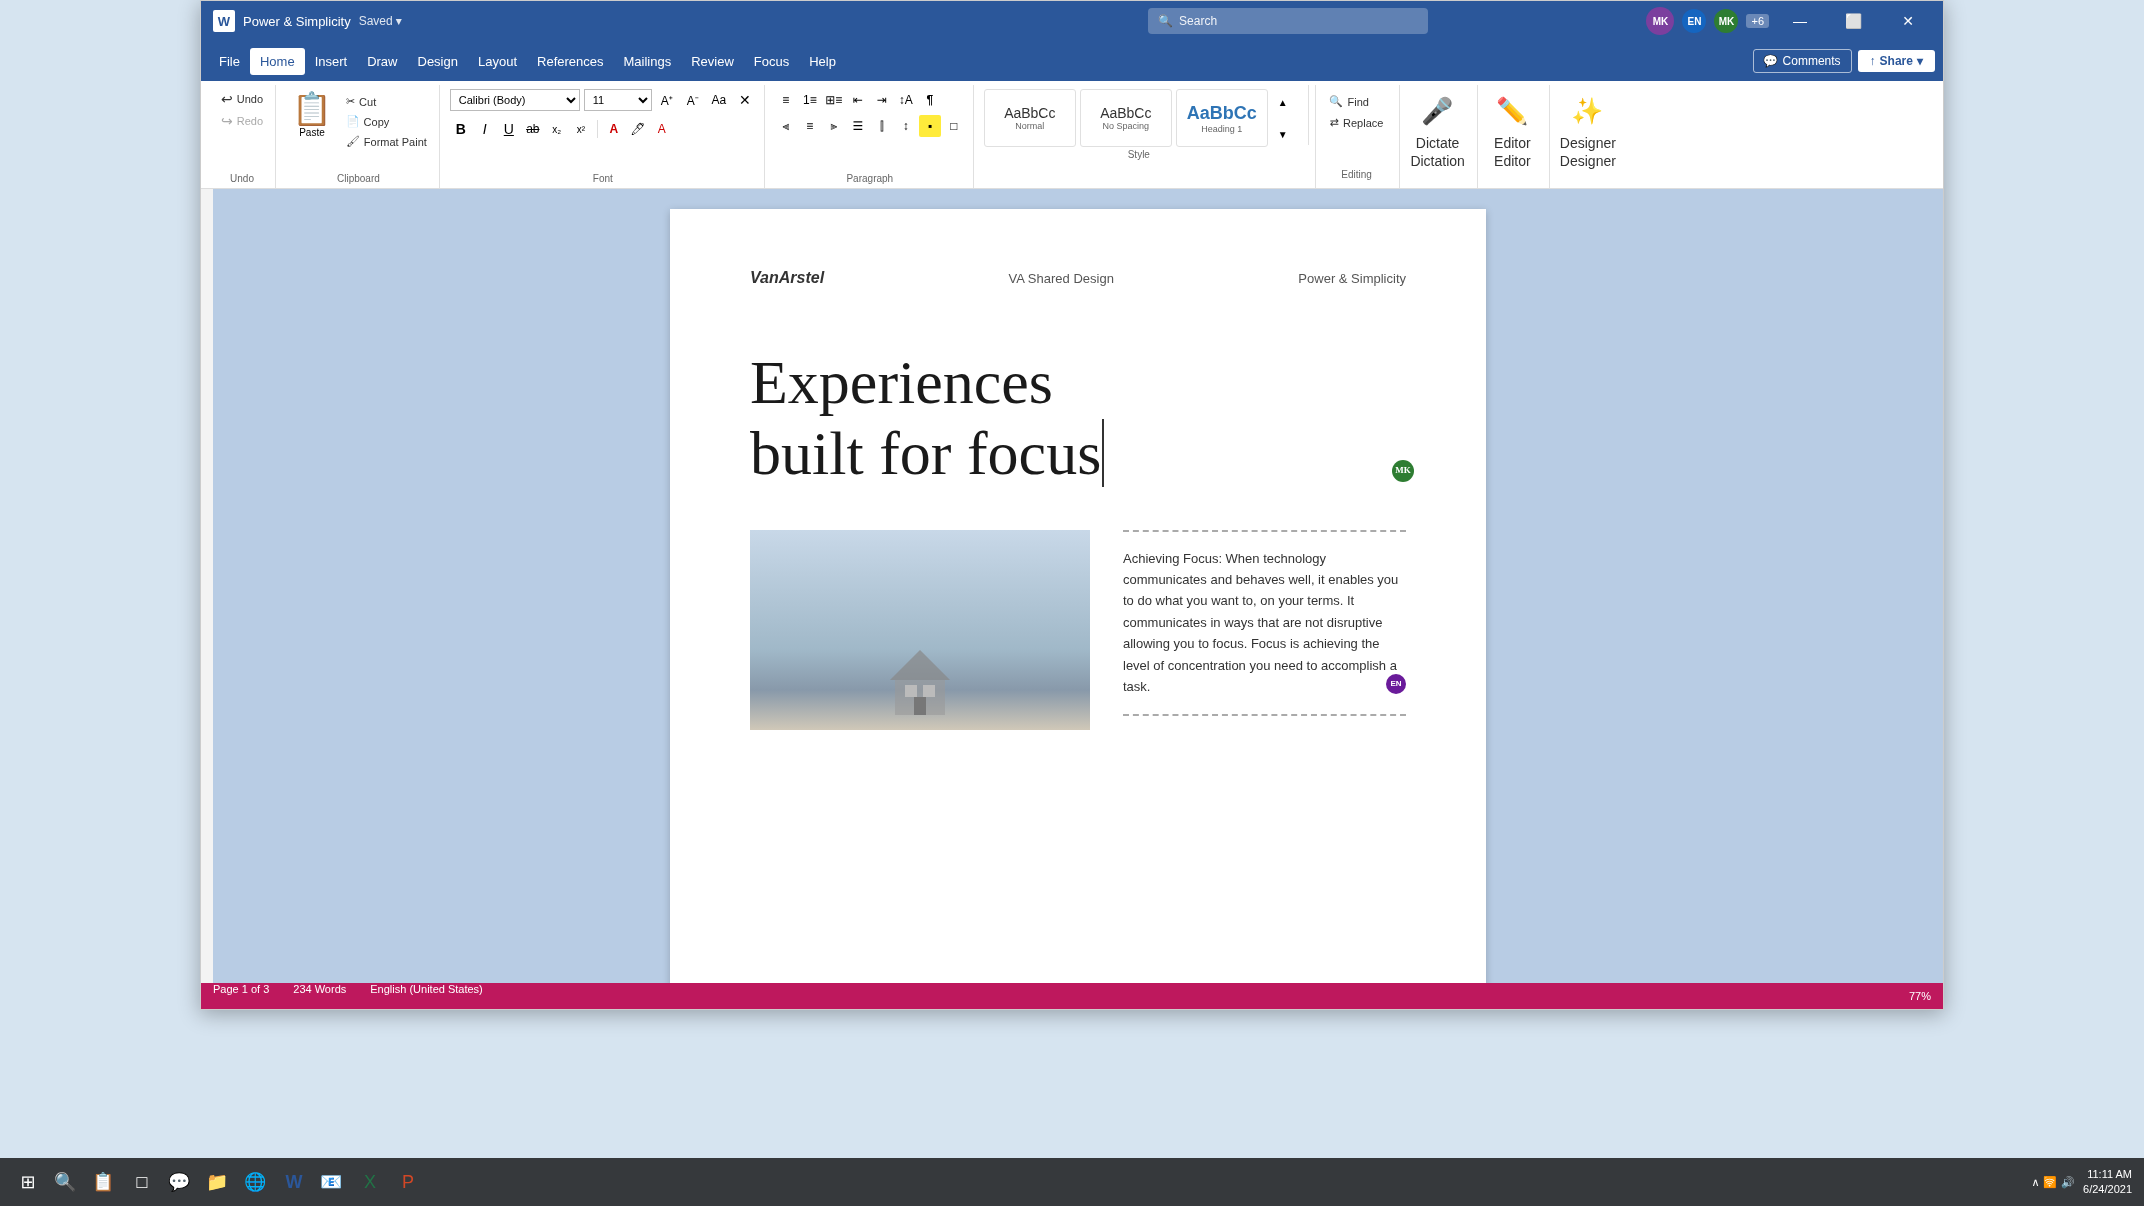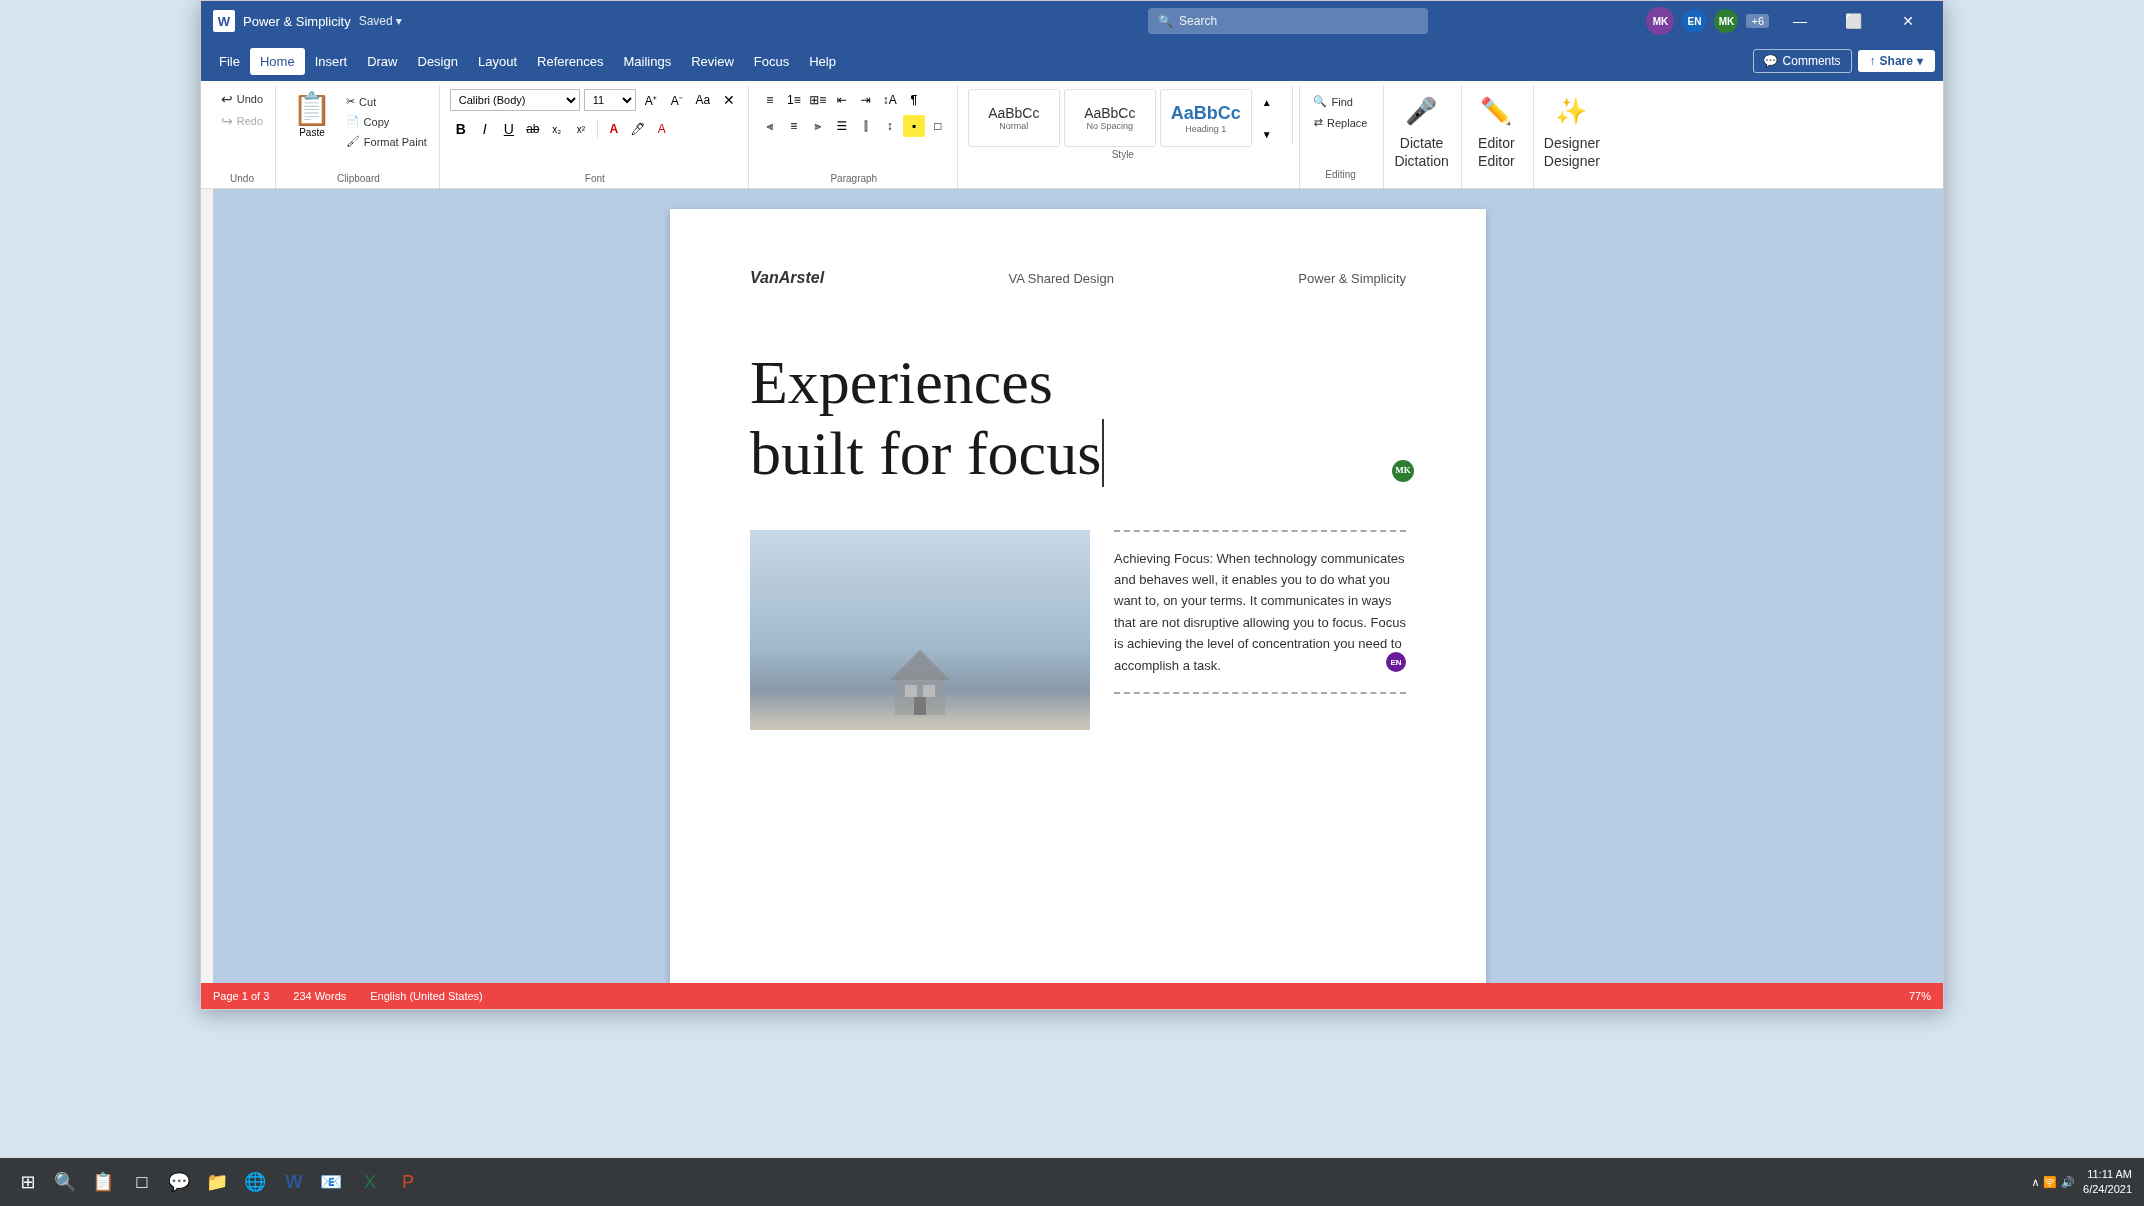--- a/index.html
+++ b/index.html
@@ -284,21 +284,21 @@
     }
     .font-select {
       width: 130px;
       height: 22px;
       font-size: 11px;
       border: 1px solid #bbb;
       background: white;
       padding: 0 4px;
     }
     .font-size-select {
-      width: 52px;
+      width: 68px;
       height: 22px;
       font-size: 11px;
       border: 1px solid #bbb;
       background: white;
       padding: 0 4px;
     }
     .font-btn {
       width: 22px;
       height: 22px;
       border: 1px solid transparent;
@@ -430,21 +430,21 @@
       display: flex;
       align-items: center;
       justify-content: center;
       color: white;
       font-size: 9px;
       font-weight: bold;
     }
 
     .doc-columns {
       display: flex;
-      gap: 24px;
+      gap: 33px;
     }
     .doc-img-placeholder {
       width: 340px;
       height: 200px;
       background: linear-gradient(180deg, #c8d8e8 0%, #a0b8c8 60%, #8899aa 80%, #d0c8b8 100%);
       flex-shrink: 0;
       display: flex;
       align-items: flex-end;
       justify-content: center;
       padding-bottom: 10px;
@@ -476,23 +476,22 @@
       align-items: center;
       justify-content: center;
       color: white;
       font-size: 8px;
       font-weight: bold;
     }
 
     
     .status-bar {
       height: 26px;
-      background: #ef4444;
-      display: flex;
-      align-items: center;
+      background: #be185d;
+      display: flex;
       padding: 0 12px;
       color: white;
       font-size: 11px;
       gap: 24px;
       flex-shrink: 0;
     }
     .status-right {
       margin-left: auto;
       display: flex;
       align-items: center;

